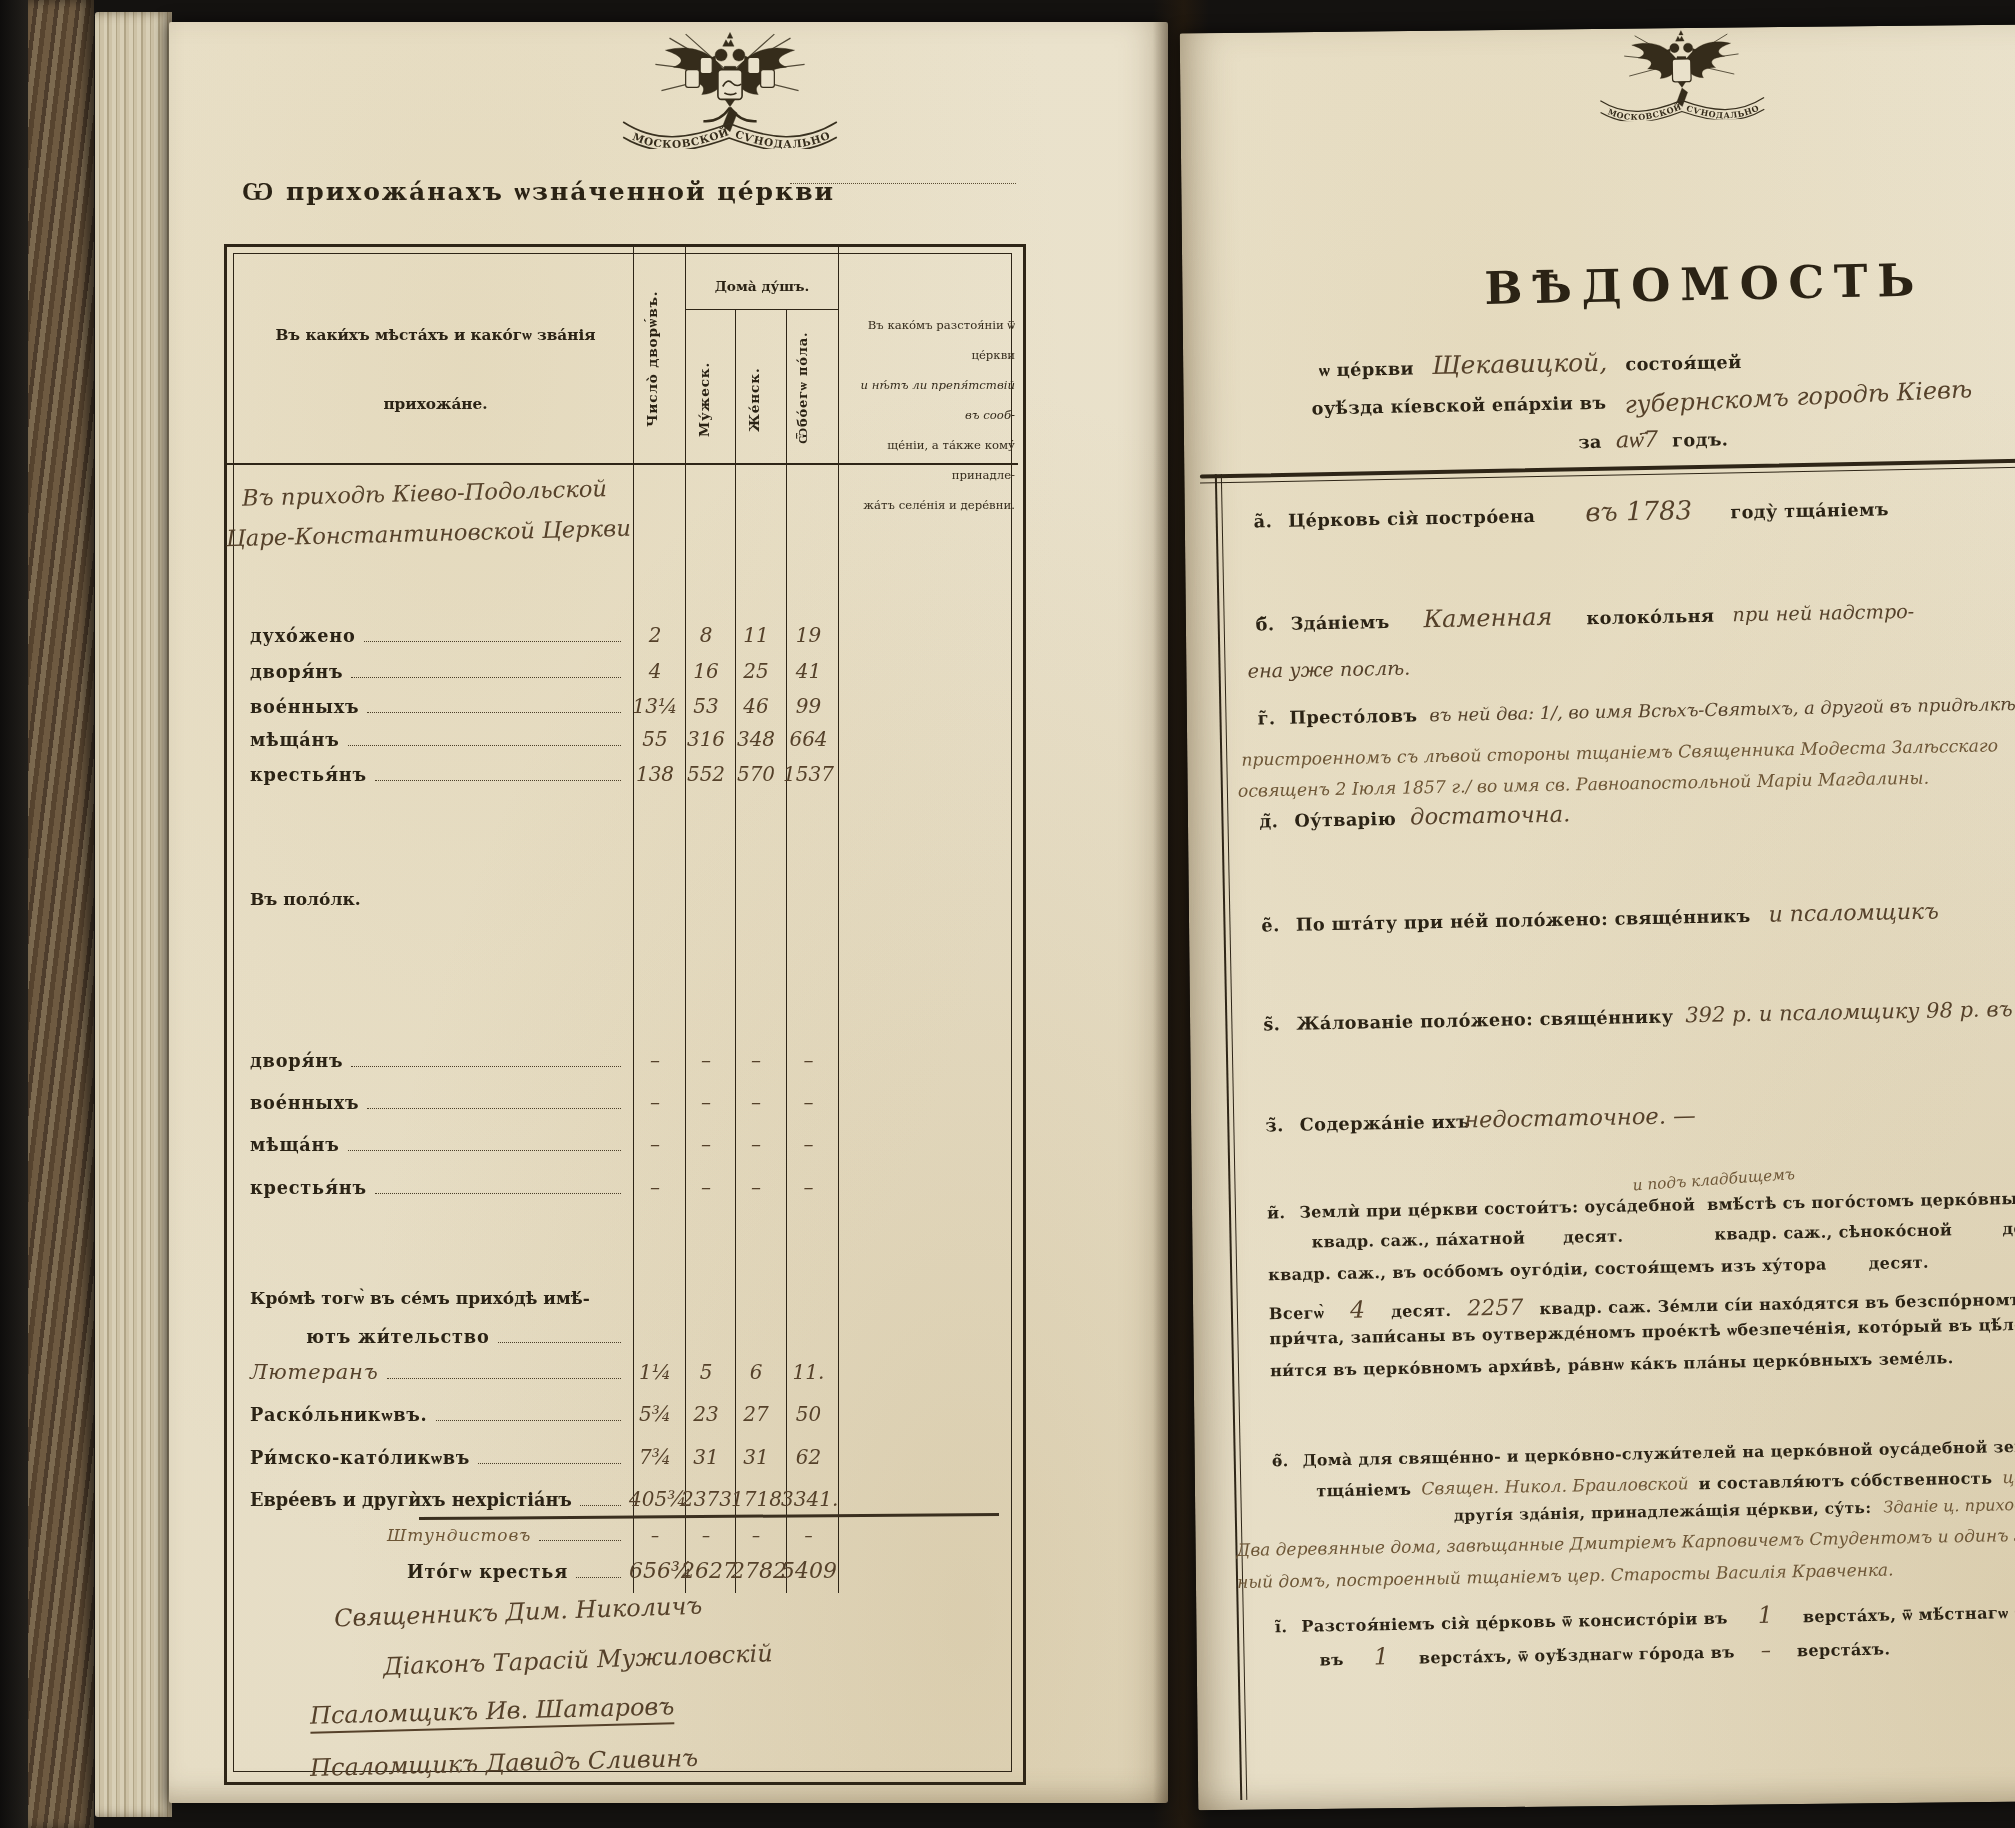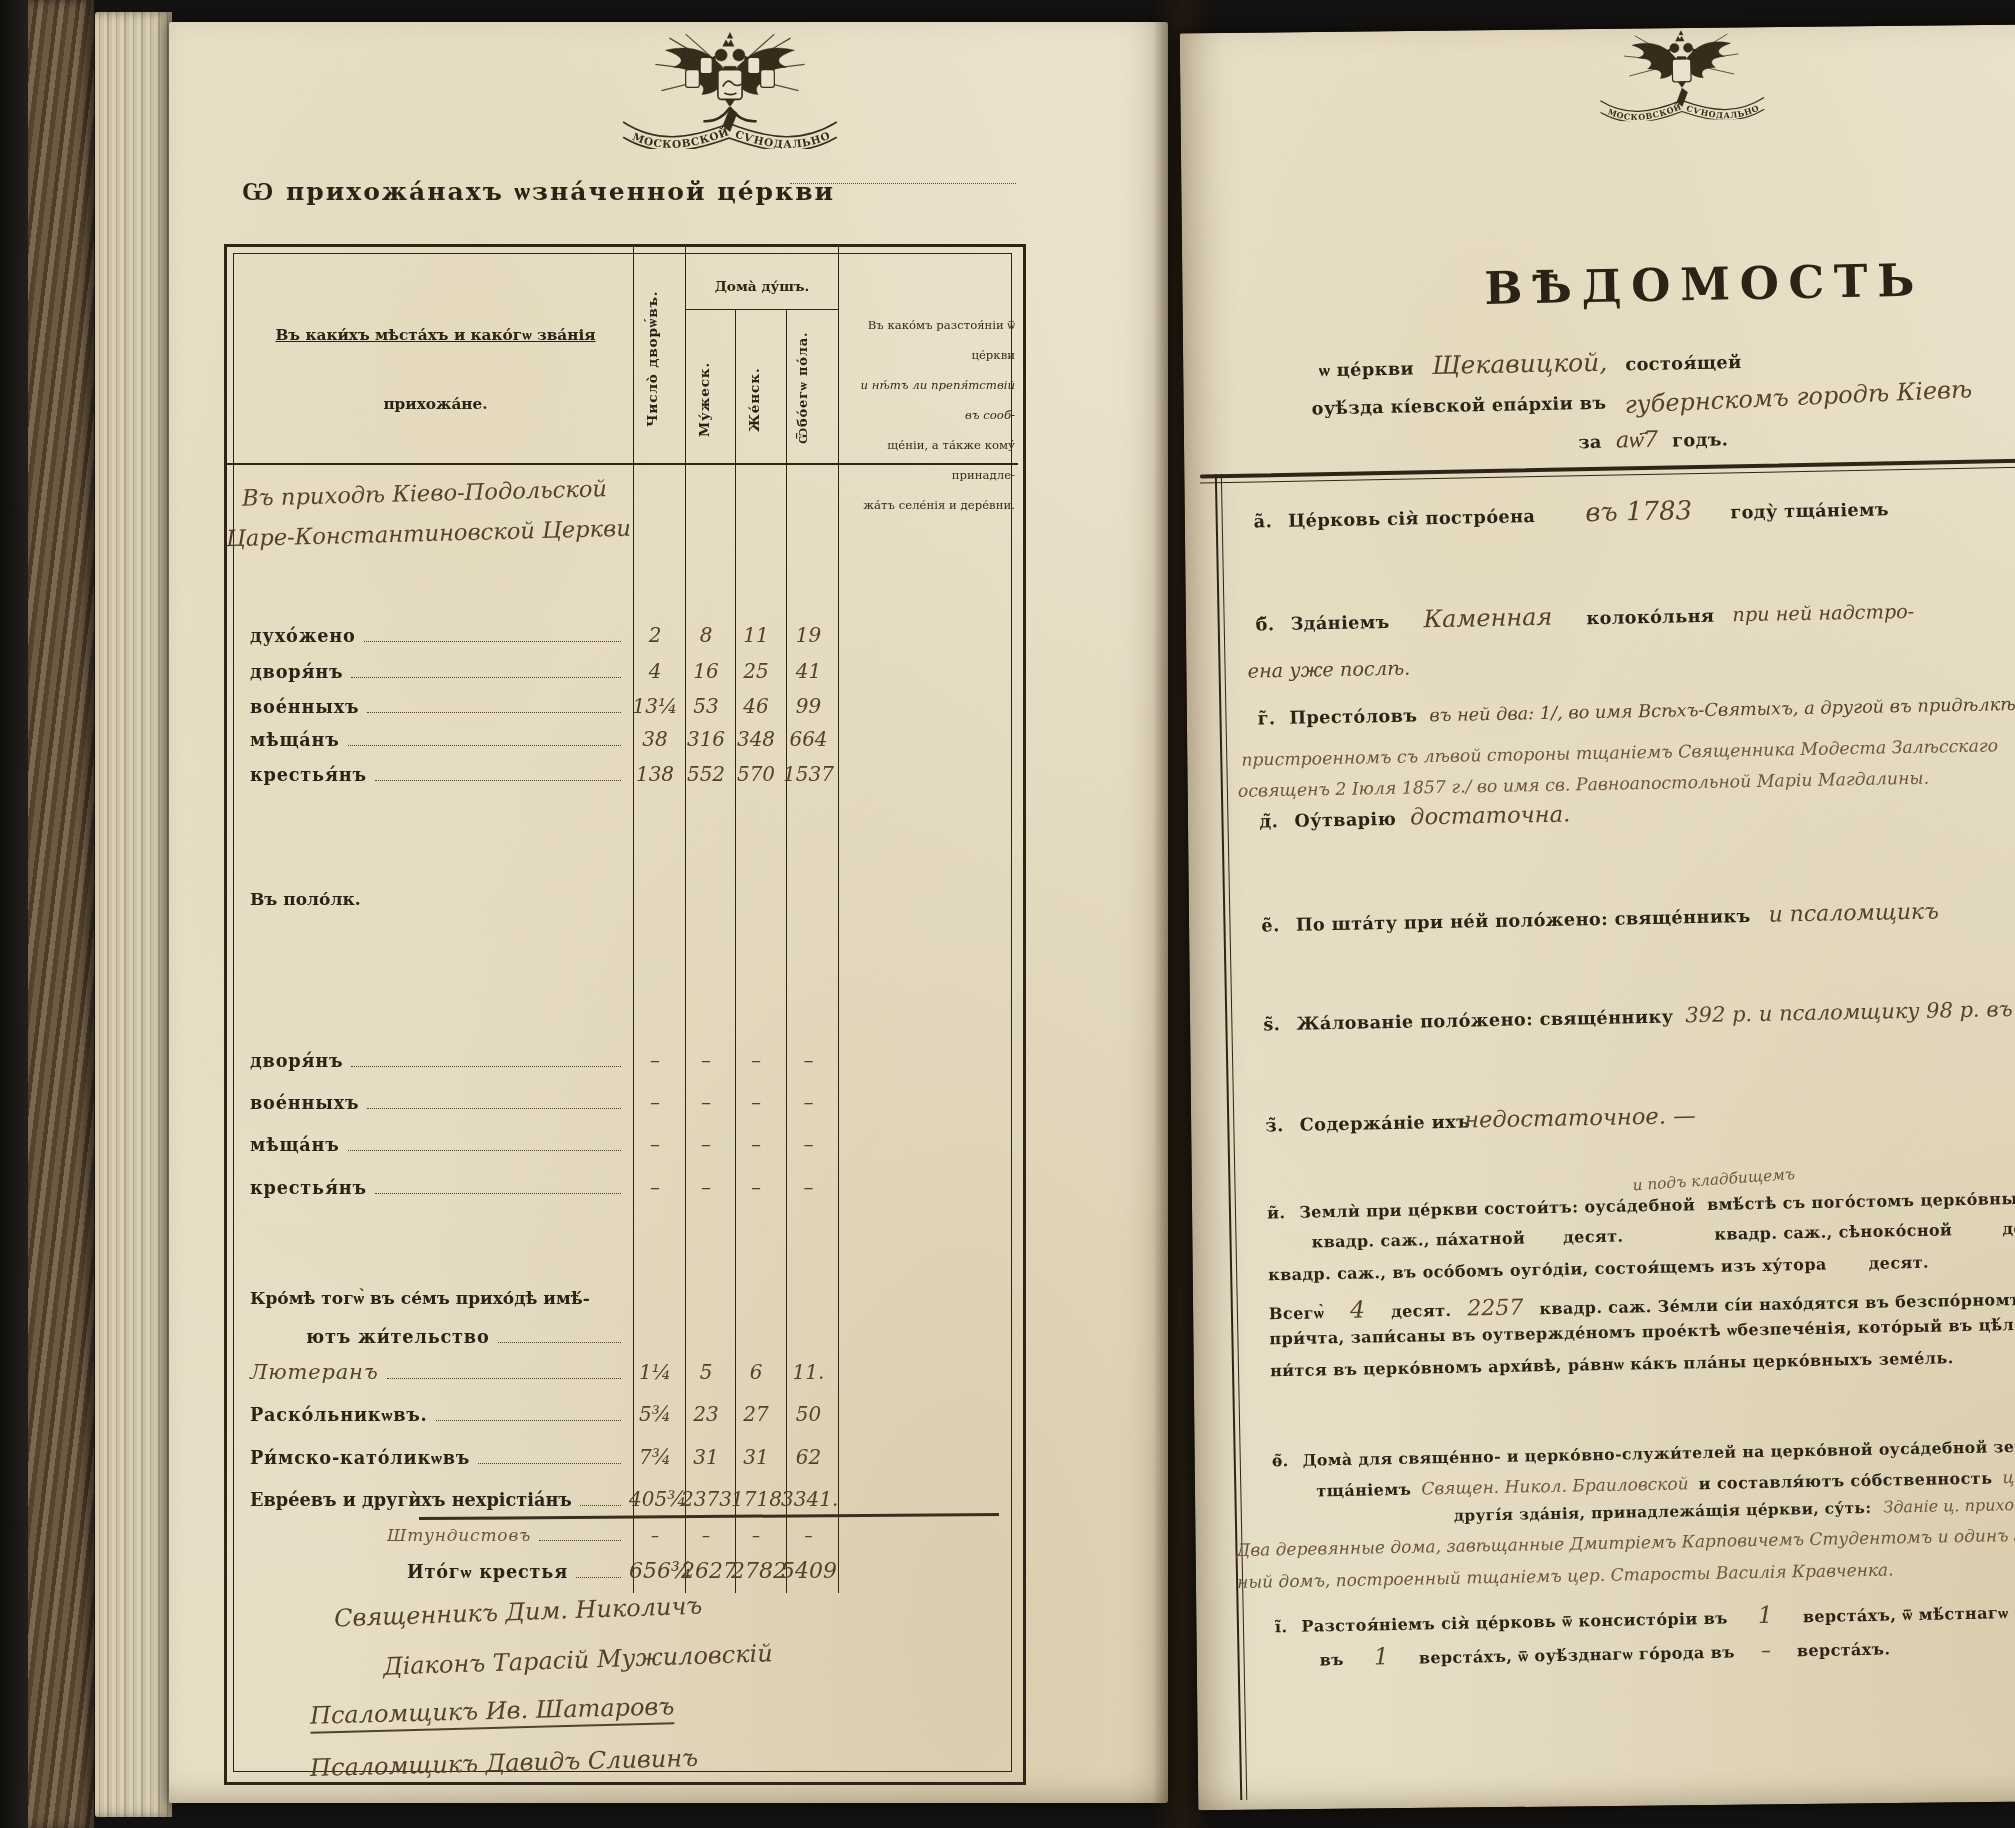--- a/index.html
+++ b/index.html
@@ -90,21 +90,21 @@
 <div class="abs" style="left:224px;top:244px;width:796px;height:1535px;border:3.6px solid #2e2517;"></div>
 <div class="abs" style="left:233px;top:253px;width:777px;height:1517px;border:1.2px solid #2e2517;"></div>
 <div class="abs ink-line" style="left:226px;top:463px;width:792px;height:1.6px;"></div>
 <div class="abs ink-line" style="left:633px;top:247px;width:1.2px;height:1346px;"></div>
 <div class="abs ink-line" style="left:685px;top:247px;width:1.2px;height:1346px;"></div>
 <div class="abs ink-line" style="left:735px;top:310px;width:1.2px;height:1283px;"></div>
 <div class="abs ink-line" style="left:786px;top:310px;width:1.2px;height:1283px;"></div>
 <div class="abs ink-line" style="left:838px;top:247px;width:1.2px;height:1346px;"></div>
 <div class="abs ink-line" style="left:685px;top:309px;width:154px;height:1.2px;"></div>
 
-<div class="abs print" style="left:246px;top:326px;width:379px;text-align:center;font-size:15.3px;text-decoration:underline;">Въ каки́хъ мѣста́хъ и како́гѡ зва́нія</div>
+<div class="abs print" style="left:246px;top:326px;width:379px;text-align:center;font-size:15.3px;">Въ каки́хъ мѣста́хъ и како́гѡ зва́нія</div>
 <div class="abs print" style="left:246px;top:395px;width:379px;text-align:center;font-size:15.3px;">прихожа́не.</div>
 <div class="abs print vlabel" style="left:644px;top:262px;height:193px;width:32px;">Число̀ дворѡ́въ.</div>
 <div class="abs print" style="left:685px;top:278px;width:154px;text-align:center;font-size:13.7px;">Дома̀ ду́шъ.</div>
 <div class="abs print vlabel" style="left:696px;top:343px;height:113px;width:32px;">Му́жеск.</div>
 <div class="abs print vlabel" style="left:746px;top:343px;height:113px;width:32px;">Же́нск.</div>
 <div class="abs print vlabel" style="left:795px;top:318px;height:139px;width:36px;font-size:13px;">Ѿбо́егѡ по́ла.</div>
 <div class="abs" style="left:846px;top:310px;width:169px;text-align:right;">
   <div class="print-light" style="font-size:11.7px;line-height:30px;">Въ како́мъ разстоя́ніи ѿ це́ркви</div>
   <div class="print-light" style="font-size:11.7px;line-height:30px;font-style:italic;">и нѣ́тъ ли препя́тствій въ сооб-</div>
   <div class="print-light" style="font-size:11.7px;line-height:30px;">ще́ніи, а та́кже кому́ принадле-</div>
@@ -134,21 +134,21 @@
   <span class="print rlabel">вое́нныхъ</span>
     <span class="leader"></span>
     <span class="hand cell c1">13¼</span>
     <span class="hand cell c2">53</span>
     <span class="hand cell c3">46</span>
     <span class="hand cell c4">99</span>
 </div>
 <div class="abs row" style="left:250px;top:727px;width:586px;">
   <span class="print rlabel">мѣща́нъ</span>
     <span class="leader"></span>
-    <span class="hand cell c1">38</span>
+    <span class="hand cell c1">55</span>
     <span class="hand cell c2">316</span>
     <span class="hand cell c3">348</span>
     <span class="hand cell c4">664</span>
 </div>
 <div class="abs row" style="left:250px;top:762px;width:586px;">
   <span class="print rlabel">крестья́нъ</span>
     <span class="leader"></span>
     <span class="hand cell c1">138</span>
     <span class="hand cell c2">552</span>
     <span class="hand cell c3">570</span>

